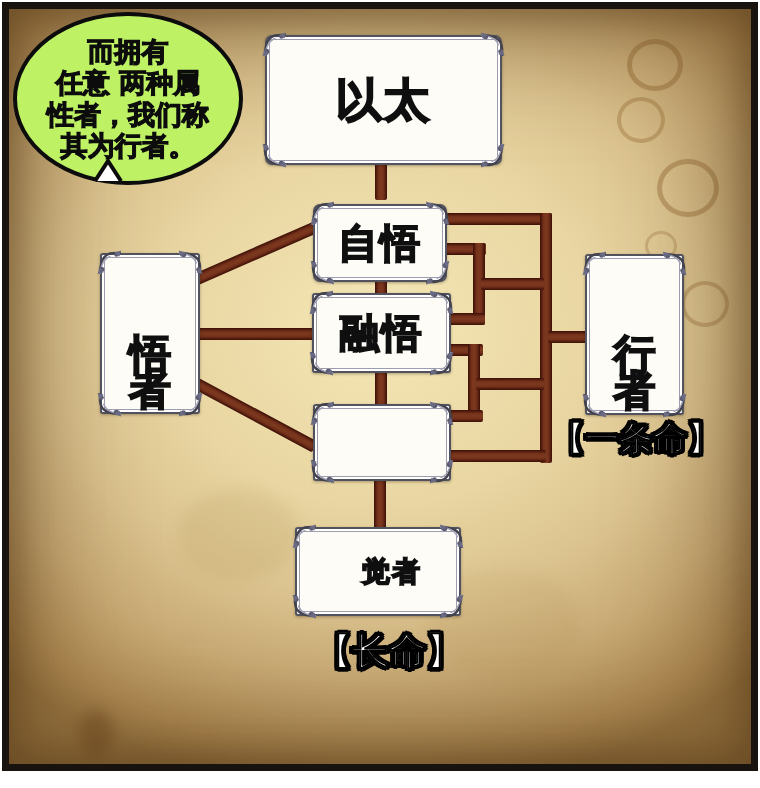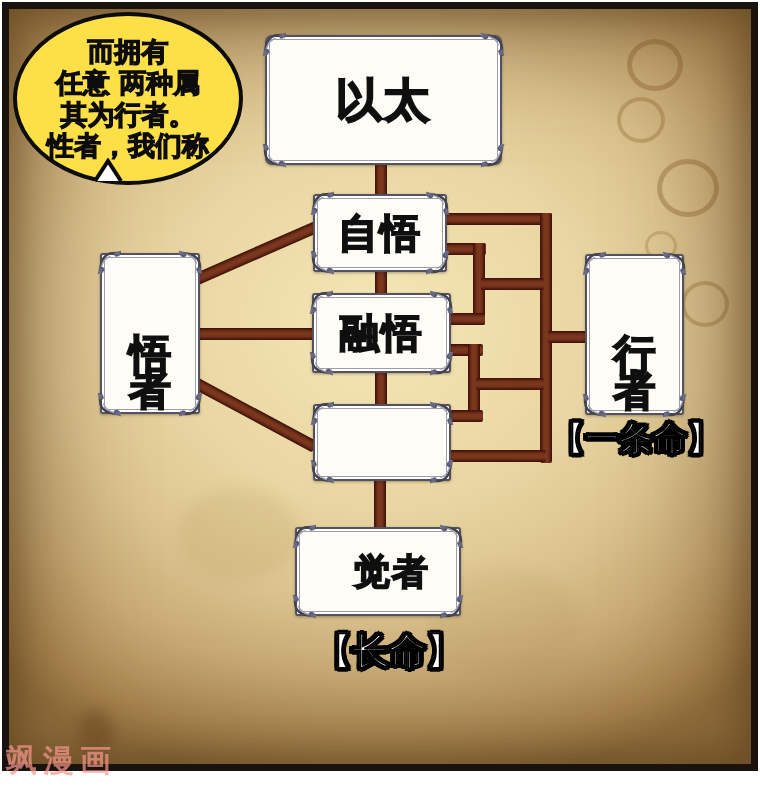--- a/index.html
+++ b/index.html
@@ -41,21 +41,21 @@
 
   
   .tag{position:absolute;z-index:4;color:#ffffff;font-weight:900;text-align:center;
        -webkit-text-stroke:1px #000;
        text-shadow:3px 0 0 #000,-3px 0 0 #000,0 3px 0 #000,0 -3px 0 #000,
                    2px 2px 0 #000,-2px 2px 0 #000,2px -2px 0 #000,-2px -2px 0 #000,
                    3px 2px 0 #000,-3px 2px 0 #000,3px -2px 0 #000,-3px -2px 0 #000;}
 
   
   .bubble{position:absolute;left:13px;top:12px;width:222px;height:165px;z-index:5;
-          background:#fde047;border:4px solid #0c0c0c;border-radius:50%;
+          background:#bef264;border:4px solid #0c0c0c;border-radius:50%;
           display:flex;flex-direction:column;align-items:center;justify-content:center;}
   .bubble-line{color:#0c0c0c;font-weight:900;font-size:27px;line-height:1.16;
                -webkit-text-stroke:1.2px #0c0c0c;white-space:nowrap;}
   .bubble-notch{position:absolute;left:92px;top:158px;z-index:6;}
 
   .watermark{position:absolute;left:6px;top:740px;z-index:7;font-size:31px;font-weight:700;
              letter-spacing:6px;color:rgba(244,150,140,.72);}
 </style>
 </head>
 <body>
@@ -125,21 +125,21 @@
       <span class="corner bl"><svg width="26" height="26" viewBox="0 0 26 26">
           <path d="M4 25 C4 11 8 6 14 4.5 C18.5 3.4 23 4 25 4" fill="none" stroke="#43434f" stroke-width="2.4"></path>
           <path d="M4 25 C5 14 9 9 14.5 7.5" fill="none" stroke="#a0a0b4" stroke-width="1.4"></path>
           <circle cx="5.5" cy="20.5" r="2.8" fill="#5c5c72"></circle>
           <circle cx="20.5" cy="5.5" r="2.3" fill="#5c5c72"></circle>
           <path d="M1.5 25 L4 18 L7.5 23.5 Z" fill="#6a6a84"></path>
           <path d="M25 1.5 L18 4 L23.5 7.5 Z" fill="#6a6a84"></path>
         </svg></span>
     </div>
 
-  <div class="ornate" style="left:313px;top:194px;width:130px;height:74px;">
+  <div class="ornate" style="left:313px;top:204px;width:130px;height:74px;border-radius:7px;">
     <span class="node-label" style="font-size:40px;">自悟</span>
   <span class="corner tl"><svg width="26" height="26" viewBox="0 0 26 26">
           <path d="M4 25 C4 11 8 6 14 4.5 C18.5 3.4 23 4 25 4" fill="none" stroke="#43434f" stroke-width="2.4"></path>
           <path d="M4 25 C5 14 9 9 14.5 7.5" fill="none" stroke="#a0a0b4" stroke-width="1.4"></path>
           <circle cx="5.5" cy="20.5" r="2.8" fill="#5c5c72"></circle>
           <circle cx="20.5" cy="5.5" r="2.3" fill="#5c5c72"></circle>
           <path d="M1.5 25 L4 18 L7.5 23.5 Z" fill="#6a6a84"></path>
           <path d="M25 1.5 L18 4 L23.5 7.5 Z" fill="#6a6a84"></path>
         </svg></span>
       <span class="corner tr"><svg width="26" height="26" viewBox="0 0 26 26">
@@ -305,21 +305,21 @@
           <path d="M4 25 C4 11 8 6 14 4.5 C18.5 3.4 23 4 25 4" fill="none" stroke="#43434f" stroke-width="2.4"></path>
           <path d="M4 25 C5 14 9 9 14.5 7.5" fill="none" stroke="#a0a0b4" stroke-width="1.4"></path>
           <circle cx="5.5" cy="20.5" r="2.8" fill="#5c5c72"></circle>
           <circle cx="20.5" cy="5.5" r="2.3" fill="#5c5c72"></circle>
           <path d="M1.5 25 L4 18 L7.5 23.5 Z" fill="#6a6a84"></path>
           <path d="M25 1.5 L18 4 L23.5 7.5 Z" fill="#6a6a84"></path>
         </svg></span>
     </div>
 
   <div class="ornate" style="left:295px;top:527px;width:162px;height:85px;">
-    <span class="node-label" style="font-size:36px;margin-left:28px;">觉者</span>
+    <span class="node-label" style="font-size:28px;margin-left:28px;">觉者</span>
   <span class="corner tl"><svg width="26" height="26" viewBox="0 0 26 26">
           <path d="M4 25 C4 11 8 6 14 4.5 C18.5 3.4 23 4 25 4" fill="none" stroke="#43434f" stroke-width="2.4"></path>
           <path d="M4 25 C5 14 9 9 14.5 7.5" fill="none" stroke="#a0a0b4" stroke-width="1.4"></path>
           <circle cx="5.5" cy="20.5" r="2.8" fill="#5c5c72"></circle>
           <circle cx="20.5" cy="5.5" r="2.3" fill="#5c5c72"></circle>
           <path d="M1.5 25 L4 18 L7.5 23.5 Z" fill="#6a6a84"></path>
           <path d="M25 1.5 L18 4 L23.5 7.5 Z" fill="#6a6a84"></path>
         </svg></span>
       <span class="corner tr"><svg width="26" height="26" viewBox="0 0 26 26">
           <path d="M4 25 C4 11 8 6 14 4.5 C18.5 3.4 23 4 25 4" fill="none" stroke="#43434f" stroke-width="2.4"></path>
@@ -346,24 +346,23 @@
           <path d="M25 1.5 L18 4 L23.5 7.5 Z" fill="#6a6a84"></path>
         </svg></span>
     </div>
 
   <div class="tag" style="left:551px;top:416px;width:170px;font-size:34px;">【一条命】</div>
   <div class="tag" style="left:304px;top:627px;width:170px;font-size:37px;">【长命】</div>
 
   <div class="bubble">
     <span class="bubble-line">而拥有</span>
     <span class="bubble-line">任意 两种属</span>
+    <span class="bubble-line">性者，我们称</span>
     <span class="bubble-line">其为行者。</span>
-    <span class="bubble-line">性者，我们称</span>
   </div>
   <div class="bubble-notch">
     <svg width="32" height="24" viewBox="0 0 32 24">
       <path d="M3 23 L16 3 L29 23" fill="#ffffff" stroke="#0c0c0c" stroke-width="4" stroke-linejoin="miter"></path>
     </svg>
   </div>
 
-  <div class="watermark">飒漫画</div>
 
 </div>
 
 </body></html>

